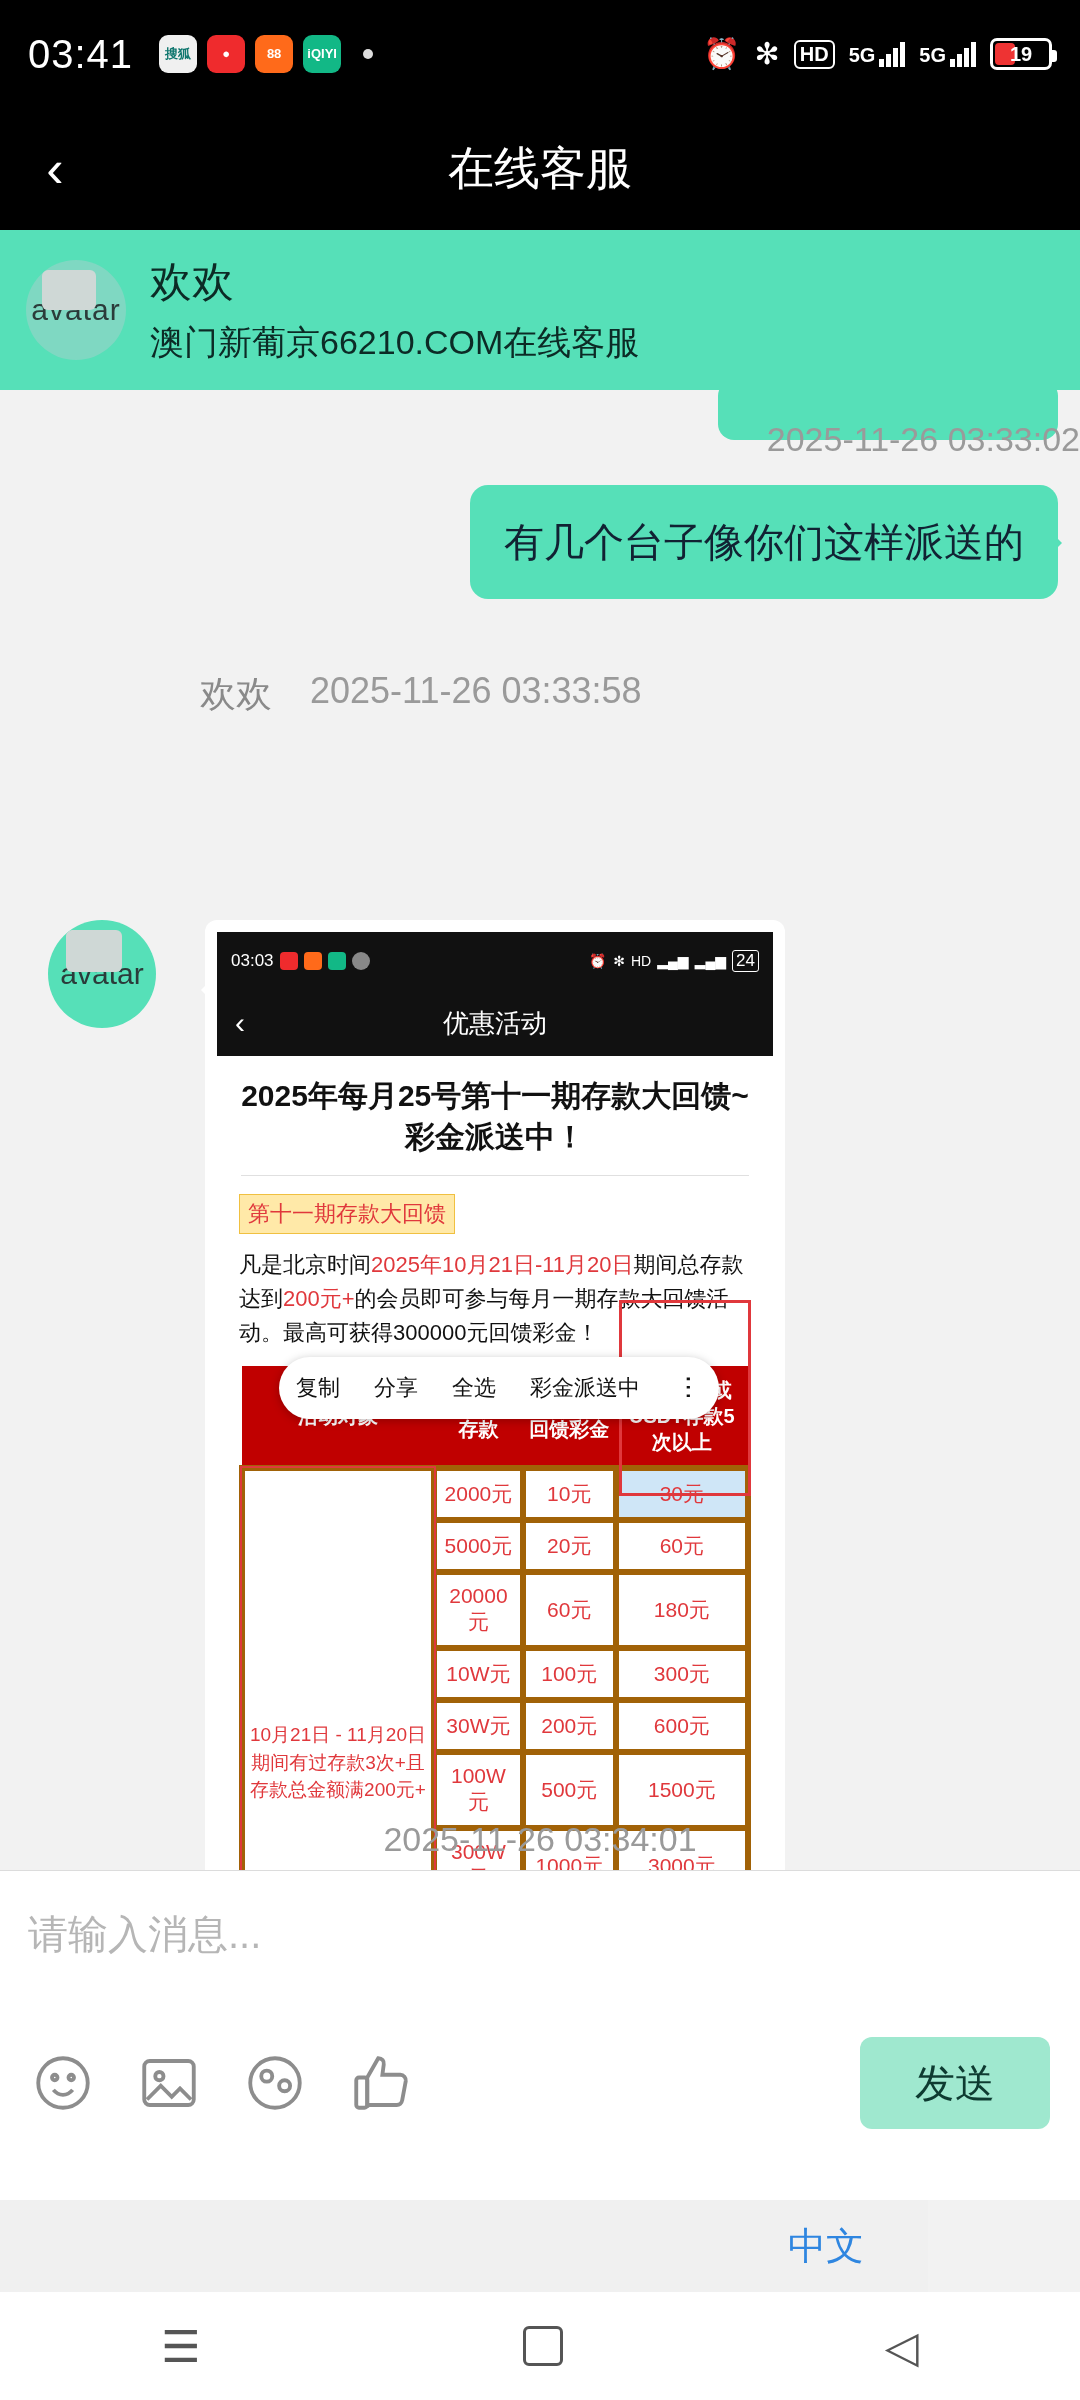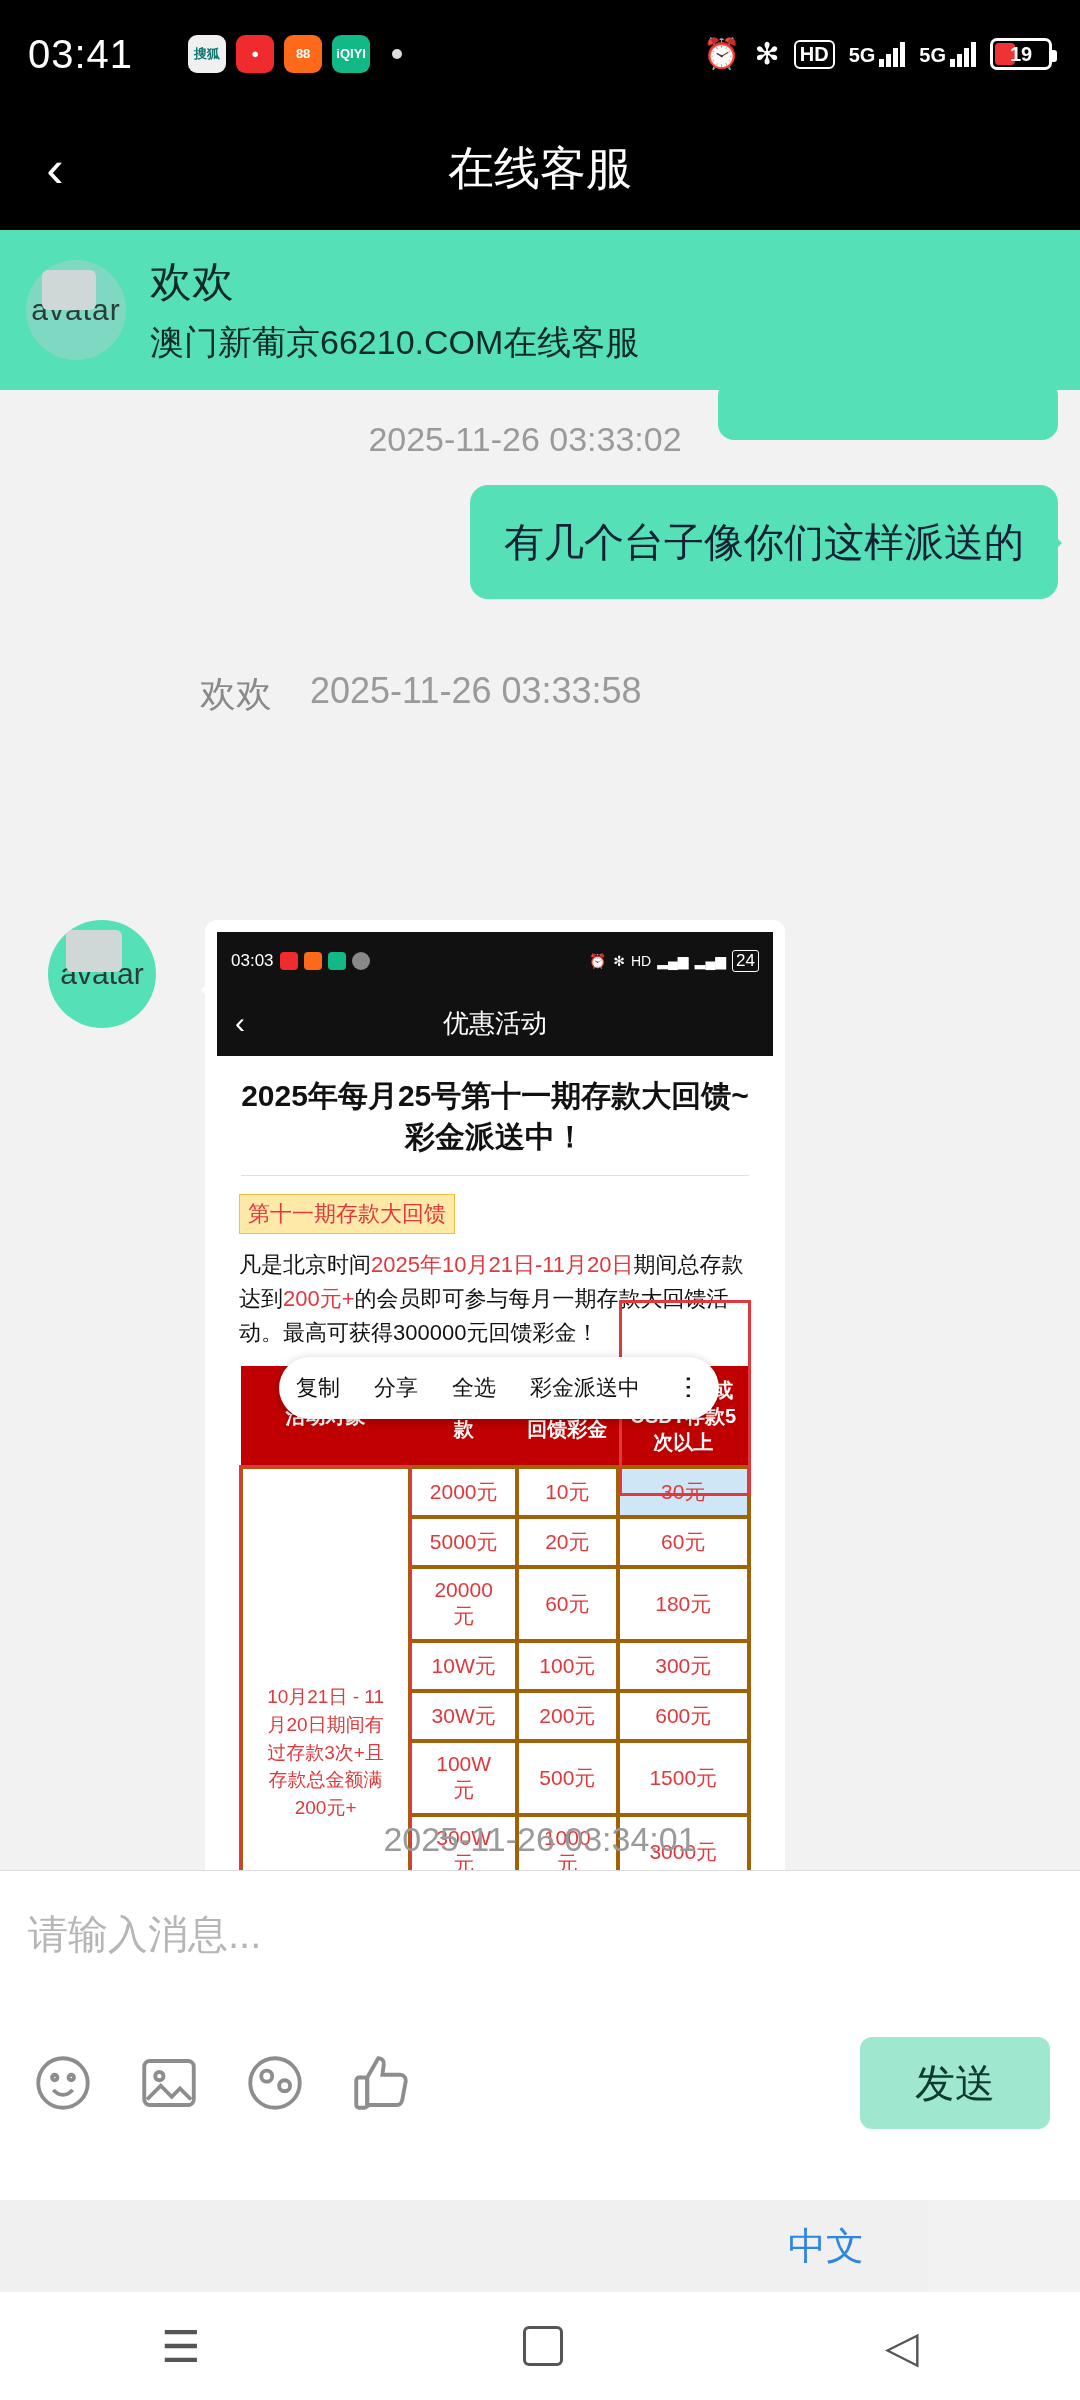--- a/index.html
+++ b/index.html
@@ -9,21 +9,20 @@
     font-family: "Liberation Sans", "DejaVu Sans", sans-serif;
     overflow: hidden;
   }
   #screen { position: relative; width: 1080px; height: 2400px; background:#f2f2f2; }
 
   
   .statusbar {
     position: absolute; top: 0; left: 0; width: 1080px; height: 108px;
     background: #000; color: #fff; display: flex; align-items: center;
     padding: 0 28px;
-    gap: 29px;
   }
   .sb-time { font-size: 40px; letter-spacing: 1px; }
   .sb-left-icons { display: flex; align-items: center; gap: 10px; margin-left: 26px; }
   .appicon { width: 38px; height: 38px; border-radius: 9px; display:flex; align-items:center;
              justify-content:center; font-size: 13px; color:#fff; line-height:1.05; text-align:center;
              font-weight:bold; overflow:hidden;}
   .appicon.sohu { background:#f0f0f0; color:#0f766e; }
   .appicon.red { background:#ef2b2d; }
   .appicon.orange { background:#ff6a1a; }
   .appicon.green { background:#12b886; }
@@ -61,21 +60,21 @@
   .agent-meta { margin-left:24px; color:#0c2b26; }
   .agent-name { font-size:42px; margin-bottom:10px; }
   .agent-sub { font-size:34px; }
 
   
   .chat { position:absolute; top:230px; left:0; width:1080px; height:1640px; background:#f2f2f2;
           overflow:hidden; }
   .peek-bubble { position:absolute; right:22px; top:150px; width:340px; height:60px;
           background:#56e0b8; border-radius:16px; }
   .ts { text-align:center; color:#9a9a9a; font-size:34px; }
-  .ts.right { padding-right:30px; }
+  .ts.right { text-align:right; }
 
   .row-out { position:absolute; right:22px; top:255px; }
   .bubble-out { position:relative; background:#56e0b8; color:#123; font-size:40px;
           border-radius:18px; padding:30px 34px; max-width:620px; line-height:1.35; }
   .bubble-out:after { content:""; position:absolute; right:-16px; top:46px; border-width:12px;
           border-style:solid; border-color:transparent transparent transparent #56e0b8; }
 
   .inline-name { position:absolute; left:200px; top:440px; font-size:36px; color:#8a8a8a; }
   .inline-ts { position:absolute; left:310px; top:440px; font-size:36px; color:#9a9a9a; }
 
@@ -102,21 +101,21 @@
   .shot-h1 { text-align:center; font-size:30px; font-weight:bold; color:#111; padding:20px 18px 14px;
           line-height:1.35; }
   .shot-hr { height:1px; background:#e0e0e0; margin:4px 24px 0;}
   .tagline { margin:18px 0 0 22px; display:inline-block; background:#ffe9a8; color:#e0383c;
           font-weight:normal; font-size:22px; padding:4px 8px; border:1px solid #f0c040;}
   .shot-p { padding:14px 22px 10px; font-size:22px; line-height:1.55; color:#111; }
   .shot-p .red { color:#e0383c; }
   .tbl { width:calc(100% - 44px); margin:6px 22px 0; border-collapse:collapse; font-size:21px;}
   .tbl th { background:#c00000; color:#fff; border:1px solid #c00000; padding:10px 4px;
           font-size:20px; line-height:1.3; }
-  .tbl td { border:4px solid #a16207; color:#e0383c; text-align:center; padding:9px 16px; }
+  .tbl td { border:6px solid #a16207; color:#e0383c; text-align:center; padding:9px 4px; }
   .tbl td.label { color:#e0383c; font-size:19px; line-height:1.45; }
   .tbl tr.hl td:nth-child(1){ outline:2px solid #e0383c; }
   .hl-cell { background:#cfe6f7; }
   .redbox { position:absolute; right:22px; top:368px; width:132px; height:196px; border:3px solid #e0383c; }
   
   .ctxmenu { position:absolute; left:62px; top:425px; width:440px; height:62px; background:#fff;
           border-radius:31px; box-shadow:0 2px 10px rgba(0,0,0,.25); display:flex; align-items:center;
           justify-content:space-around; font-size:22px; color:#111; }
   .ctxmenu .dots { font-size:26px; letter-spacing:2px; transform:rotate(90deg); }
   .sel-handle { position:absolute; width:30px; height:30px; border-radius:50%; background:#111; }

